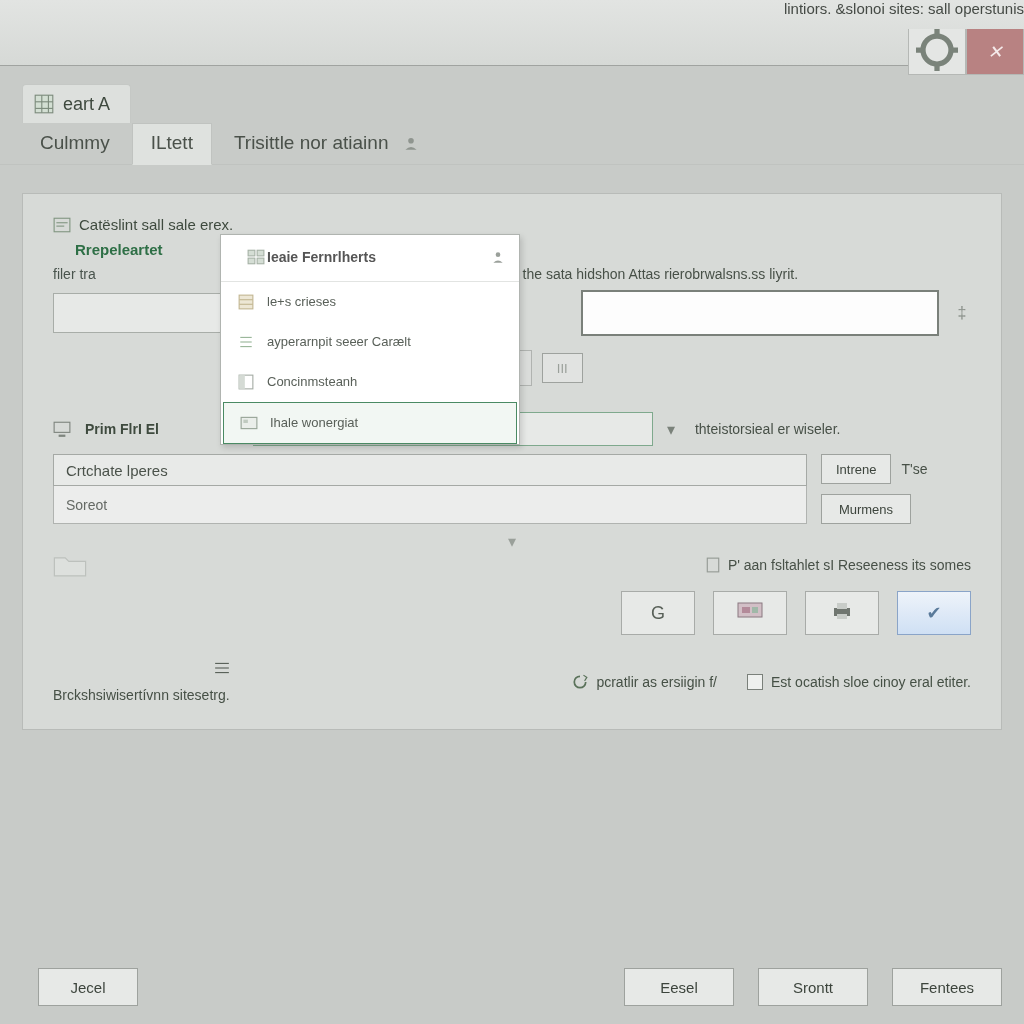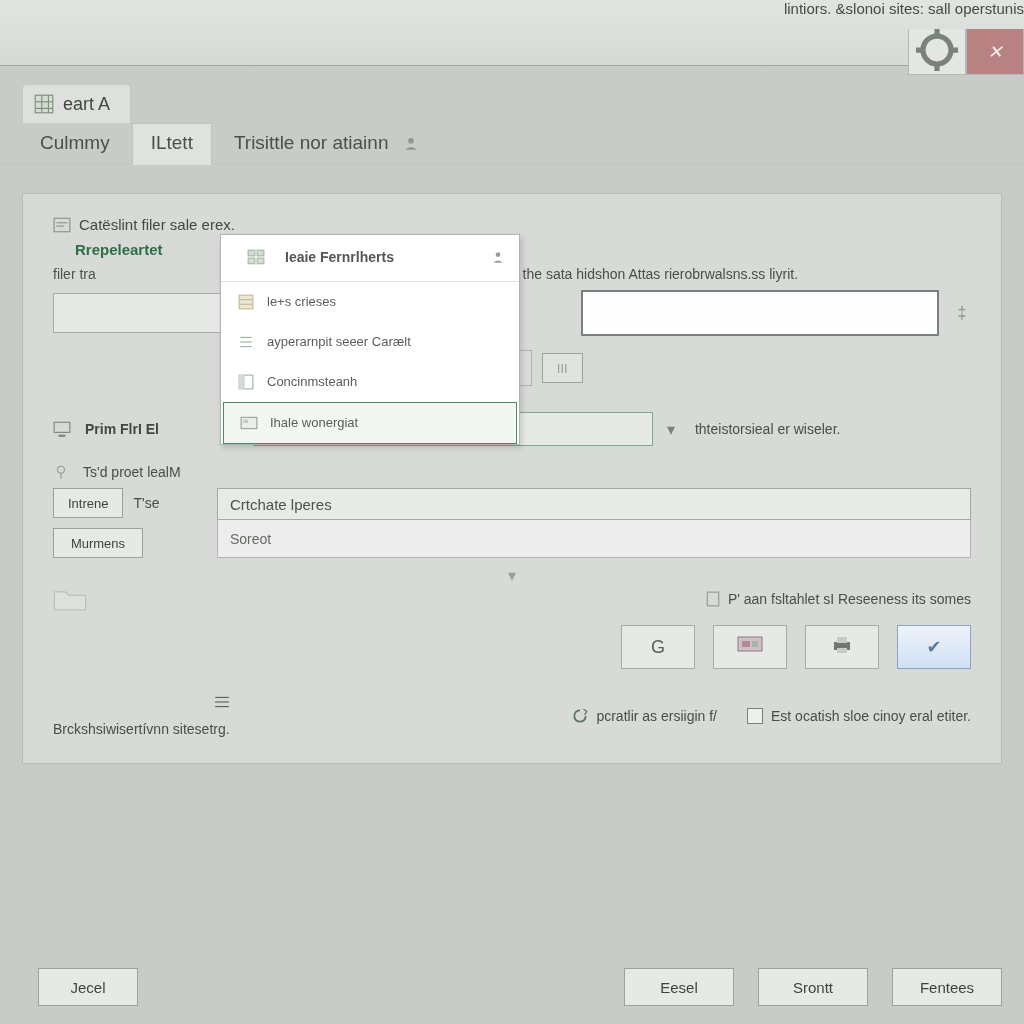--- a/index.html
+++ b/index.html
@@ -33,21 +33,21 @@
 
 .txtbox { border: 1px solid #a8ada8; background: #e7e9e7; height: 40px; }
 
 .side-info { font-size: 14px; color: #475047; }
 
 .btn { border: 1px solid #9ea29e; background: #e7e9e7; height: 36px; padding: 0 22px; font-size: 15px; color: #3c443c; display: inline-flex; align-items: center; justify-content: center; }
 .small-btn { height: 30px; padding: 0 14px; font-size: 13px; }
 
 .dropdown { position: absolute; left: 220px; top: 234px; width: 300px; background: #fff; border: 1px solid #b0b4b0; box-shadow: 2px 3px 6px rgba(0,0,0,0.15); z-index: 50; }
 .dd-header { display: flex; align-items: center; justify-content: space-between; padding: 14px 14px 16px 14px; border-bottom: 1px solid #e2e4e2; }
-.dd-header-left { display: flex; align-items: flex-end; gap: 20px; font-size: 14px; color: #555; font-weight: 600; padding-left: 12px; }
+.dd-header-left { display: flex; align-items: flex-end; gap: 2px; font-size: 14px; color: #555; font-weight: 600; padding-left: 12px; }
 .dd-item { display: flex; align-items: flex-start; gap: 12px; padding: 12px 16px; font-size: 13px; color: #596059; }
 .dd-item.selected { border: 1px solid #4a8a63; background: #f2f7f3; margin: 0 2px; }
 .dd-icon { width: 18px; height: 16px; display: inline-flex; opacity: 0.75; }
 
 .select-head { border: 1px solid #a5a9a5; background: #e8eae8; height: 32px; display: flex; align-items: center; padding: 0 12px; font-size: 15px; color: #4a524a; }
 .select-body { border: 1px solid #b0b3b0; border-top: none; background: #ecedec; height: 38px; display: flex; align-items: center; padding: 0 12px; font-size: 14px; color: #656a65; }
 
 .footer-row { display: flex; justify-content: flex-end; gap: 18px; margin-top: 20px; }
 .iconbtn { width: 74px; height: 44px; border: 1px solid #a8aba8; background: #e7e9e7; display: flex; align-items: center; justify-content: center; font-size: 18px; color: #586058; }
 .iconbtn.primary { background: linear-gradient(to bottom, #eef3fa, #cfe0f4); border-color: #8aa4c8; }
@@ -105,21 +105,21 @@
 </div>
 
 <div class="panel">
 
   <div class="group-title">
     <span class="group-title-icon"><svg viewBox="0 0 16 14">
           <rect x="1" y="1" width="14" height="12" fill="none" stroke="#5f7b5f"></rect>
           <line x1="3" y1="5" x2="13" y2="5" stroke="#5f7b5f"></line>
           <line x1="3" y1="8" x2="10" y2="8" stroke="#5f7b5f"></line>
         </svg></span>
-    <span>Catëslint filer sale erex.</span>
+    <span>Catëslint sall sale erex.</span>
   </div>
 
   <div class="fieldlabel">Rrepeleartet</div>
   <div class="row" style="align-items:flex-start">
     <div style="flex:0 0 120px">
       <div class="subdesc" style="margin-left:0">filer tra</div>
     </div>
     <div class="side-info" style="margin-left:auto;flex:1;text-align:left;padding-left:320px">nt the sata hidshon Attas rierobrwalsns.ss liyrit.</div>
   </div>
 
@@ -143,39 +143,32 @@
     <span style="width:18px;height:16px;opacity:.7"><svg viewBox="0 0 16 14">
           <rect x="1" y="1" width="14" height="9" fill="none" stroke="#5a625a"></rect>
           <line x1="5" y1="13" x2="11" y2="13" stroke="#5a625a" stroke-width="2"></line>
         </svg></span>
     <span class="side-info" style="font-weight:600;color:#3e4a3e">Prim FlrI El</span>
     <div class="txtbox" style="flex:0 0 400px;margin-left:80px;border:1px solid #7fa98d;height:34px"></div>
     <span style="width:14px;color:#7a827a">▾</span>
     <span class="side-info">thteistorsieal er wiseler.</span>
   </div>
 
-  <div class="row" style="margin-top:18px">
-    <span style="width:16px;height:16px;opacity:.6"><svg viewBox="0 0 14 14">
-          <circle cx="7" cy="5" r="3" fill="none" stroke="#6b736b"></circle>
-          <line x1="7" y1="8" x2="7" y2="13" stroke="#6b736b"></line>
-        </svg></span>
-    <span class="side-info">Ts'd proet lealM</span>
-  </div>
 
   <div class="row" style="align-items:flex-start;margin-top:6px">
+    <div style="flex:1">
+      <div class="select-head">Crtchate lperes</div>
+      <div class="select-body">Soreot</div>
+    </div>
     <div style="display:flex;flex-direction:column;gap:10px;flex:0 0 150px">
       <div style="display:flex;gap:10px;align-items:center">
         <div class="btn small-btn">Intrene</div>
         <span class="side-info">T'se</span>
       </div>
       <div class="btn small-btn" style="width:90px">Murmens</div>
-    </div>
-    <div style="flex:1">
-      <div class="select-head">Crtchate lperes</div>
-      <div class="select-body">Soreot</div>
     </div>
   </div>
 
   <div style="text-align:center;color:#9aa09a;margin-top:4px">▾</div>
 
   <div class="row" style="margin-top:2px;justify-content:space-between">
     <span style="width:34px;height:24px;opacity:.5"><svg viewBox="0 0 28 20">
           <path d="M1 4 h9 l3 3 h14 v12 h-26 z" fill="#e4e6e4" stroke="#a4a9a4"></path>
         </svg></span>
     <div style="display:flex;align-items:center;gap:8px">

